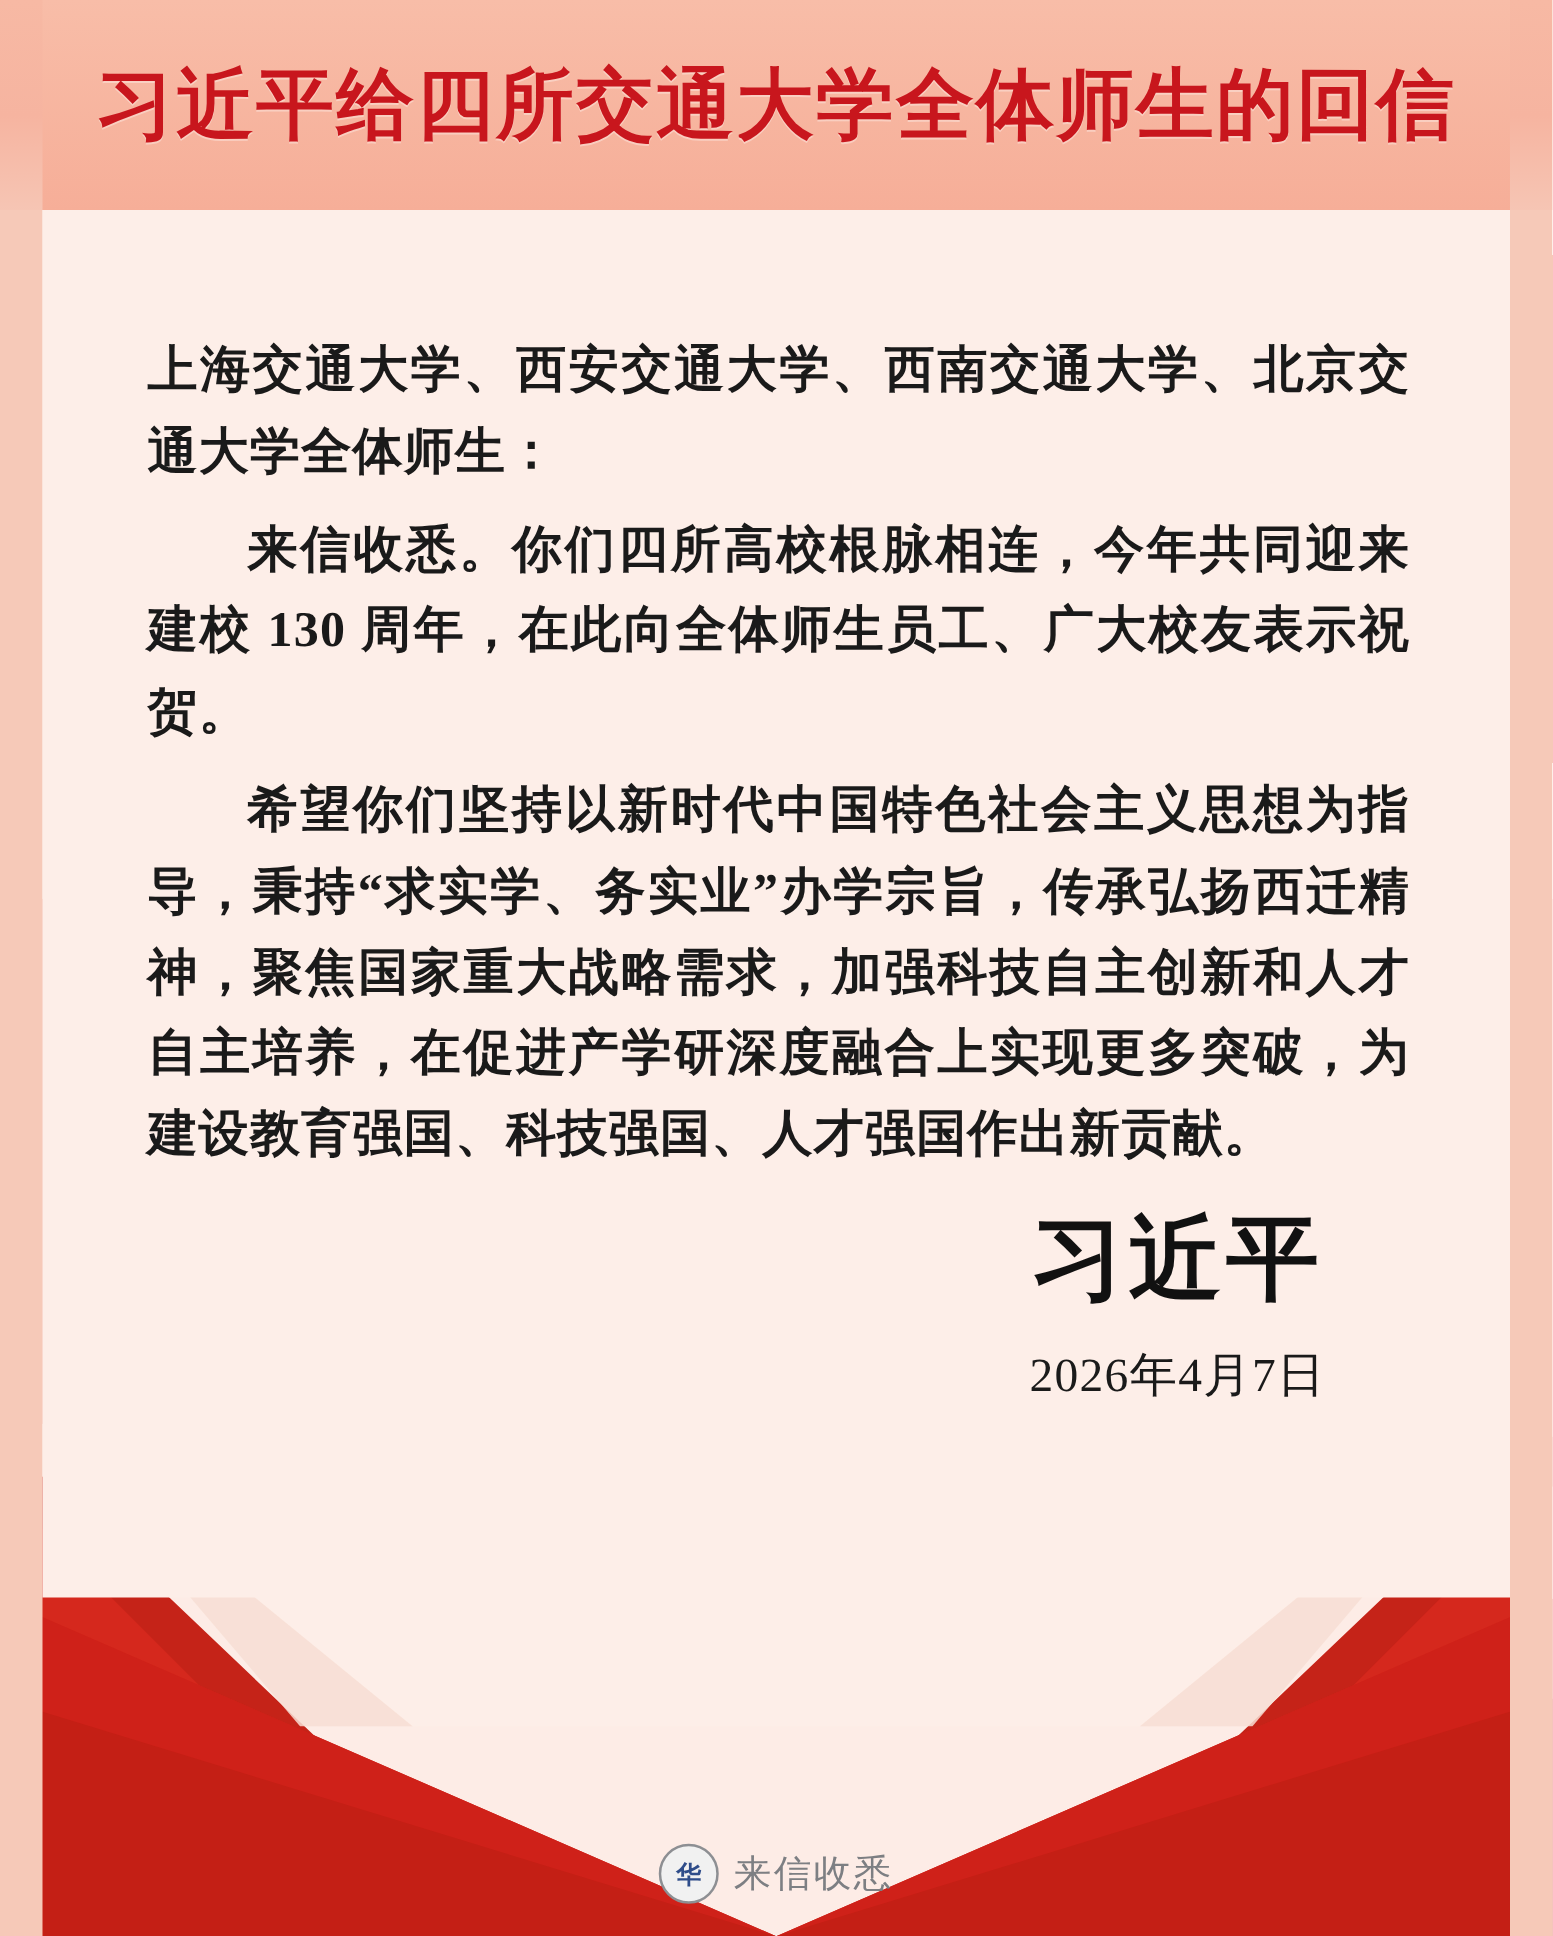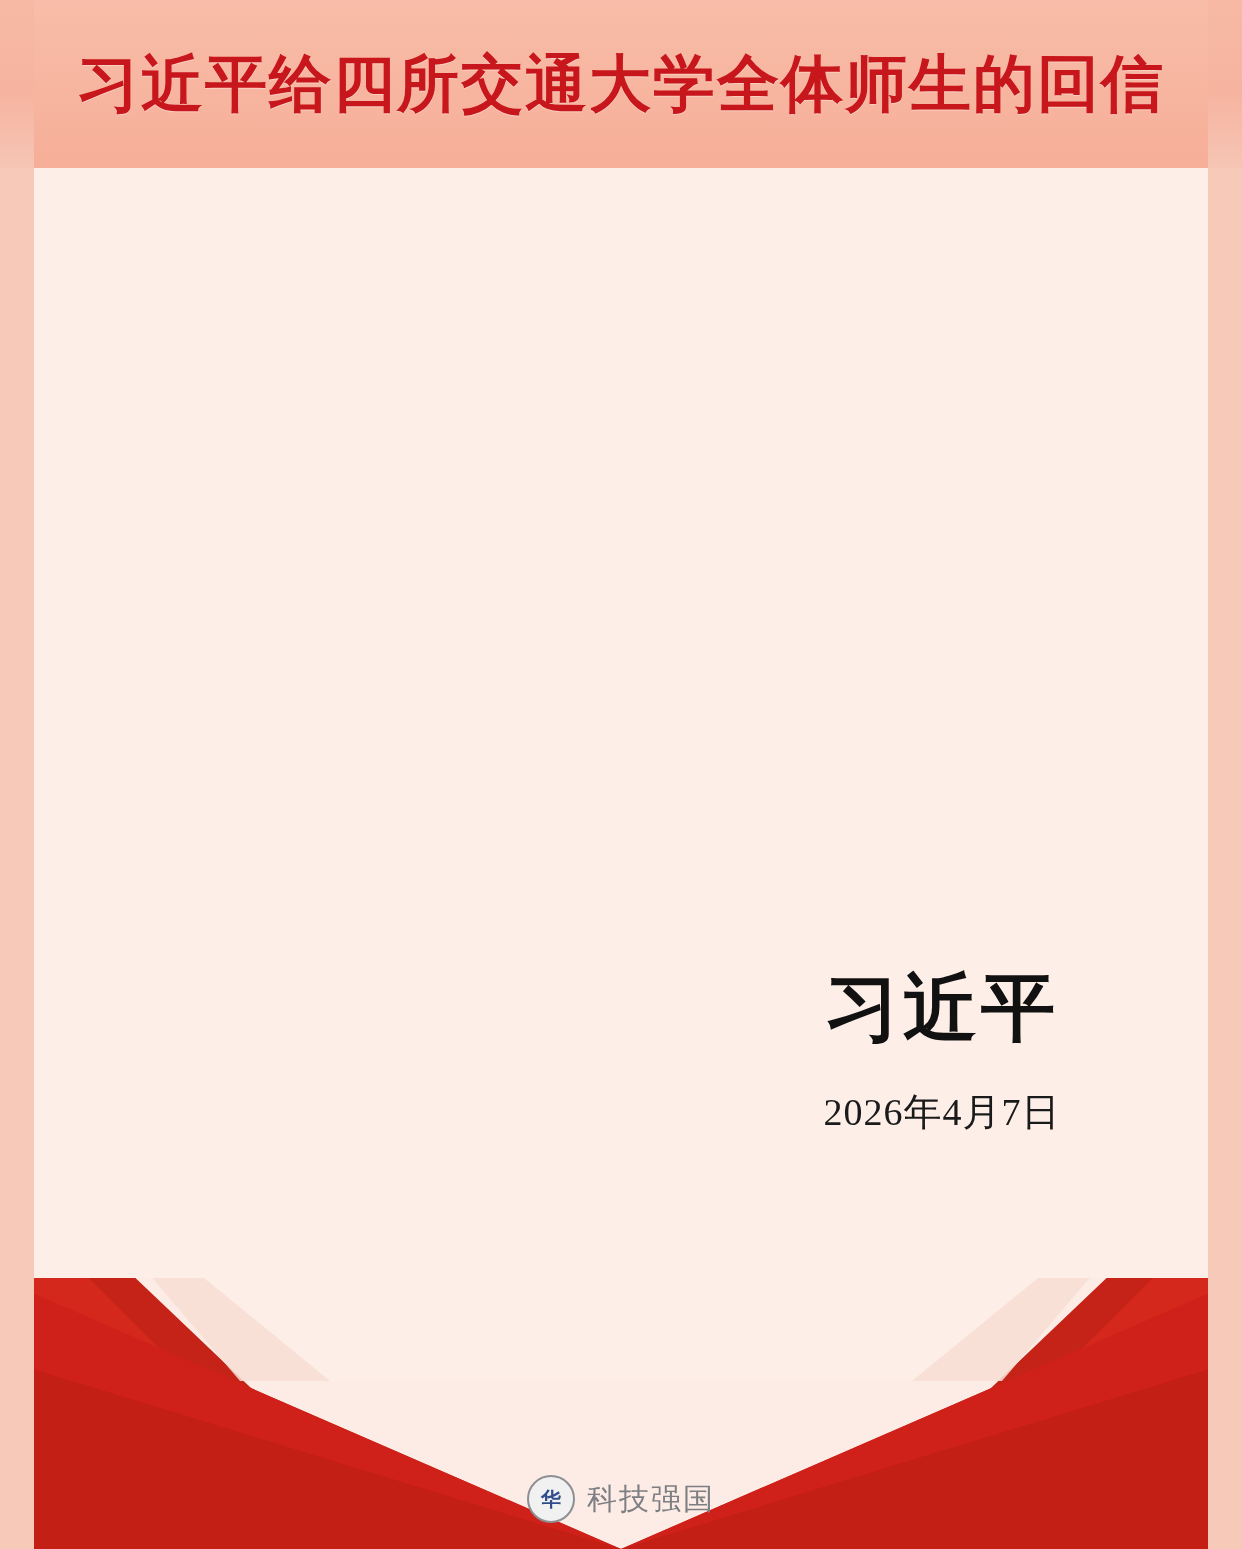--- a/index.html
+++ b/index.html
@@ -113,21 +113,21 @@
   }
   .sign-name {
     font-family: "Liberation Serif", "DejaVu Serif", serif;
     font-size: 74px;
     font-weight: bold;
     color: #111;
     letter-spacing: 4px;
     line-height: 1.1;
   }
   .sign-date {
-    margin-top: 38px;
+    margin-top: 26px;
     font-size: 38px;
     color: #1a1a1a;
     letter-spacing: 1px;
   }
 
   
   .footer {
     position: absolute;
     left: 0;
     bottom: 26px;
@@ -192,27 +192,32 @@
   <div class="side-band left"></div>
   <div class="side-band right"></div>
 
   <div class="header-bar">
     <div class="header-inner">
       <div class="title">习近平给四所交通大学全体师生的回信</div>
     </div>
   </div>
 
   <div class="letter">
+    <div class="letter-body">
+      <p>上海交通大学、西安交通大学、西南交通大学、北京交通大学全体师生：</p>
+      <p class="indent">来信收悉。你们四所高校根脉相连，今年共同迎来建校 130 周年，在此向全体师生员工、广大校友表示祝贺。</p>
+      <p class="indent">希望你们坚持以新时代中国特色社会主义思想为指导，秉持“求实学、务实业”办学宗旨，传承弘扬西迁精神，聚焦国家重大战略需求，加强科技自主创新和人才自主培养，在促进产学研深度融合上实现更多突破，为建设教育强国、科技强国、人才强国作出新贡献。</p>
+    </div>
 
     <div class="signature">
       <div class="sign-name">习近平</div>
       <div class="sign-date">2026年4月7日</div>
     </div>
   </div>
 
   <div class="footer">
     <div class="footer-logo">
       <span>华</span>
     </div>
-    <div class="footer-text">科技强国</div>
+    <div class="footer-text">来信收悉</div>
   </div>
 
 </div>
 
 </body></html>

